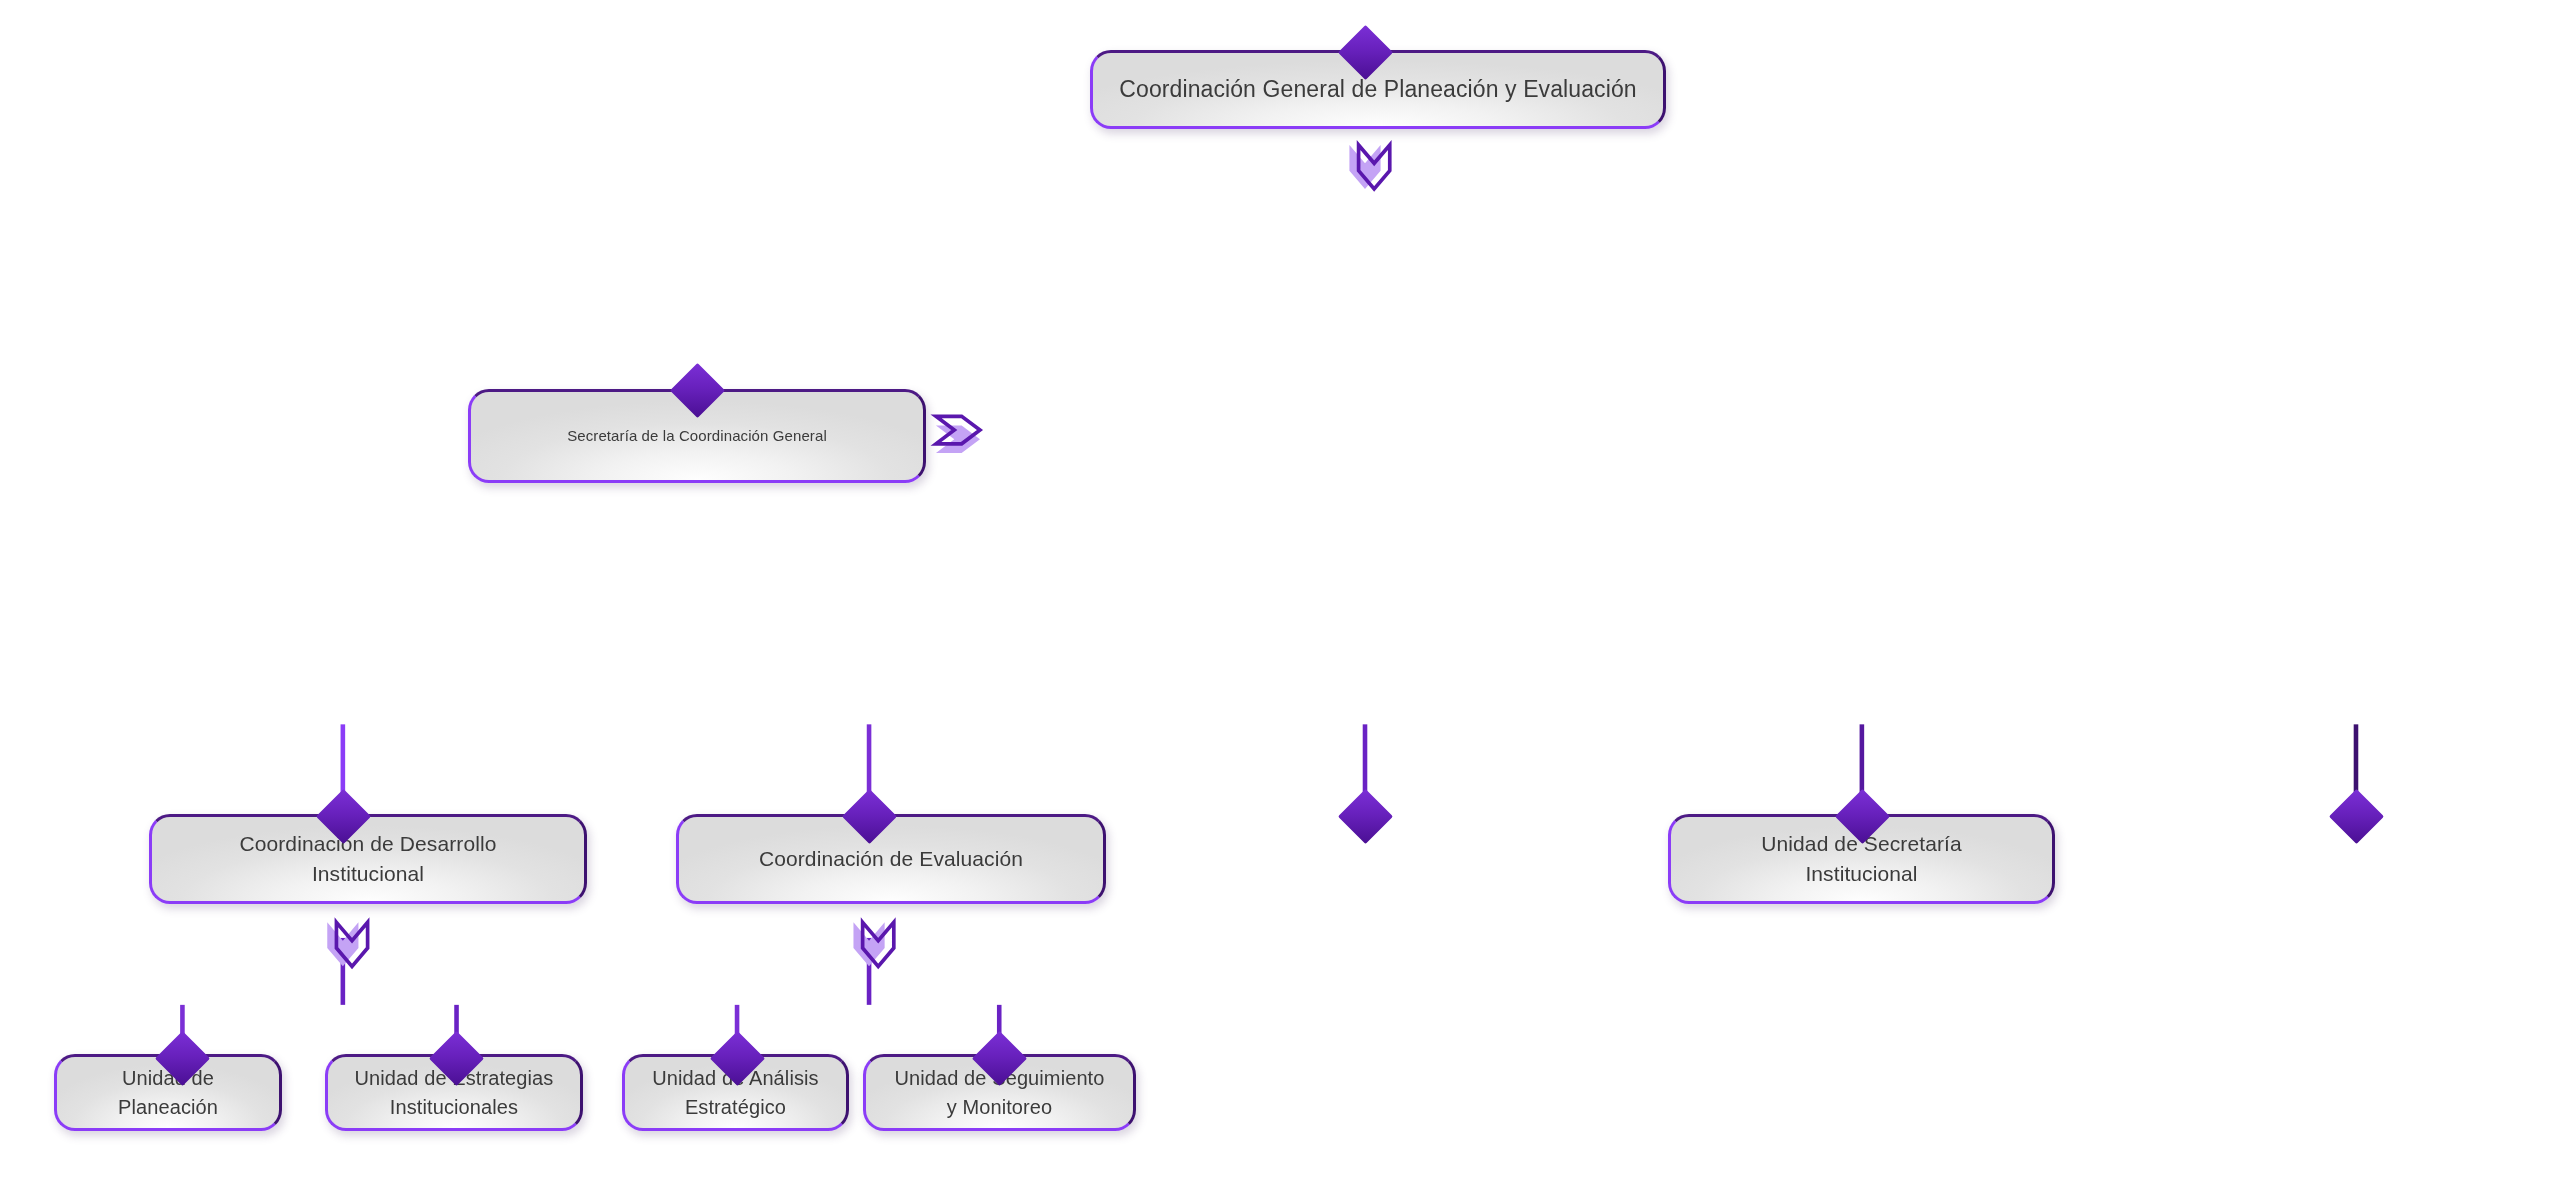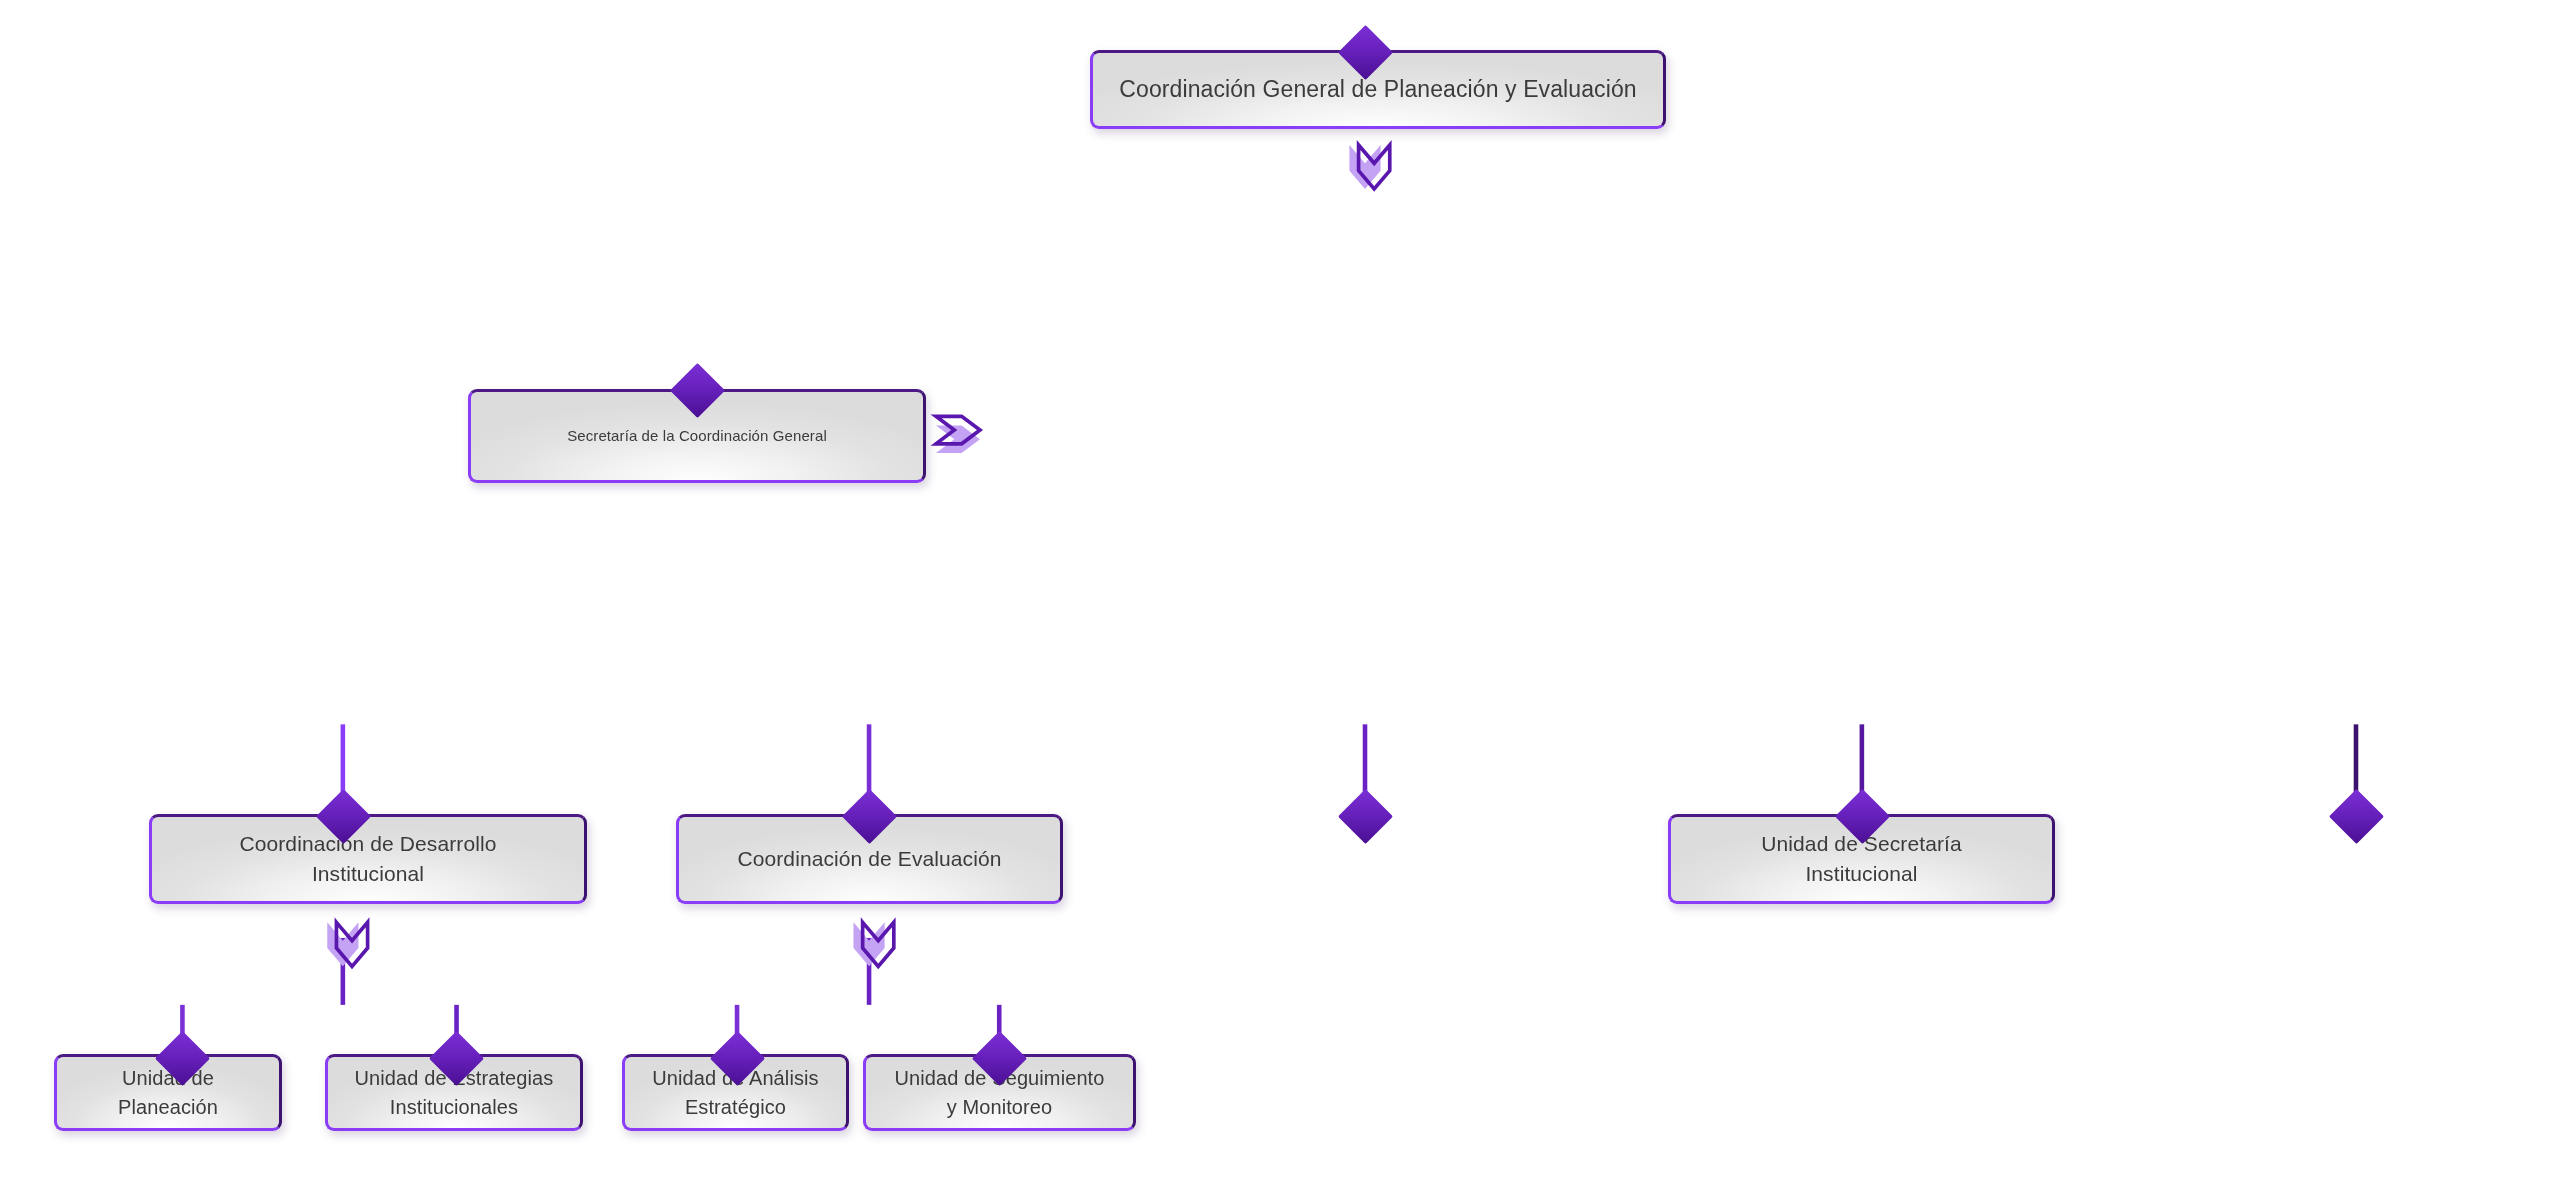--- a/index.html
+++ b/index.html
@@ -20,21 +20,21 @@
   #svg-layer {
     position: absolute;
     left: 0;
     top: 0;
     width: 2576px;
     height: 1203px;
   }
   .node {
     position: absolute;
     box-sizing: border-box;
-    border-radius: 9px;
+    border-radius: 21px;
     background:
       radial-gradient(ellipse 60% 90% at 50% 100%, #fefefe 0%, #f2f2f2 35%, #e2e2e2 72%, #dcdcdc 100%);
     border-style: solid;
     border-width: 3.7px;
     border-top-color: #4d1a85;
     border-bottom-color: #8b3cf7;
     border-left-color: #8b3cf7;
     border-right-color: #3d1170;
     box-shadow: 2.8px 4.6px 8.3px rgba(90, 70, 120, 0.22);
     display: flex;
@@ -146,21 +146,21 @@
     <span class="label">Secretaría de la Coordinación General</span>
   </div>
   <div class="diamond" style="left:678px; top:371px;"></div>
 
   <div class="node n-mid" style="left:149px; top:814px; width:438px; height:90px;">
     <span class="label">Coordinación de Desarrollo
 Institucional</span>
   </div>
   <div class="diamond" style="left:324px; top:797px;"></div>
 
-  <div class="node n-mid" style="left:676px; top:814px; width:387px; height:90px;">
+  <div class="node n-mid" style="left:676px; top:814px; width:430px; height:90px;">
     <span class="label">Coordinación de Evaluación</span>
   </div>
   <div class="diamond" style="left:850px; top:797px;"></div>
 
   <div class="diamond" style="left:1346px; top:797px;"></div>
 
   <div class="node n-mid" style="left:1668px; top:814px; width:387px; height:90px;">
     <span class="label">Unidad de Secretaría
 Institucional</span>
   </div>

